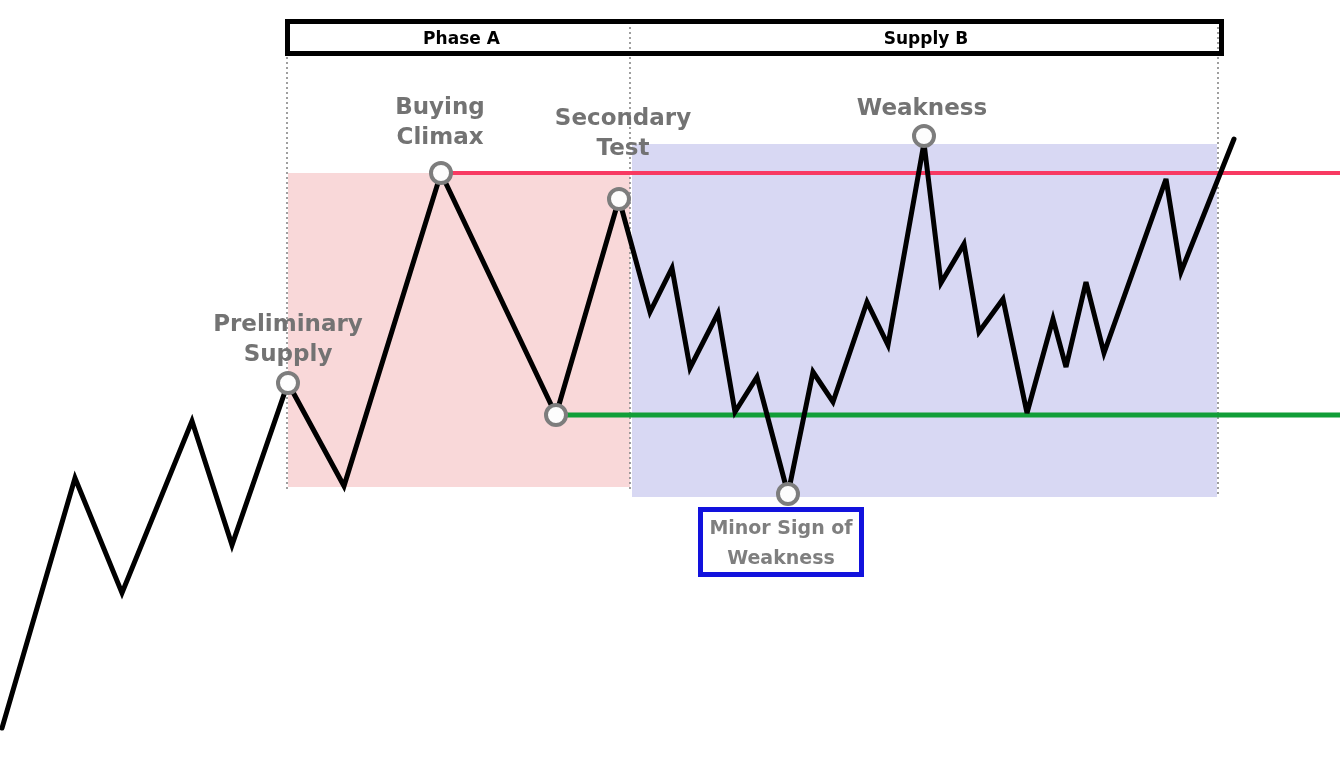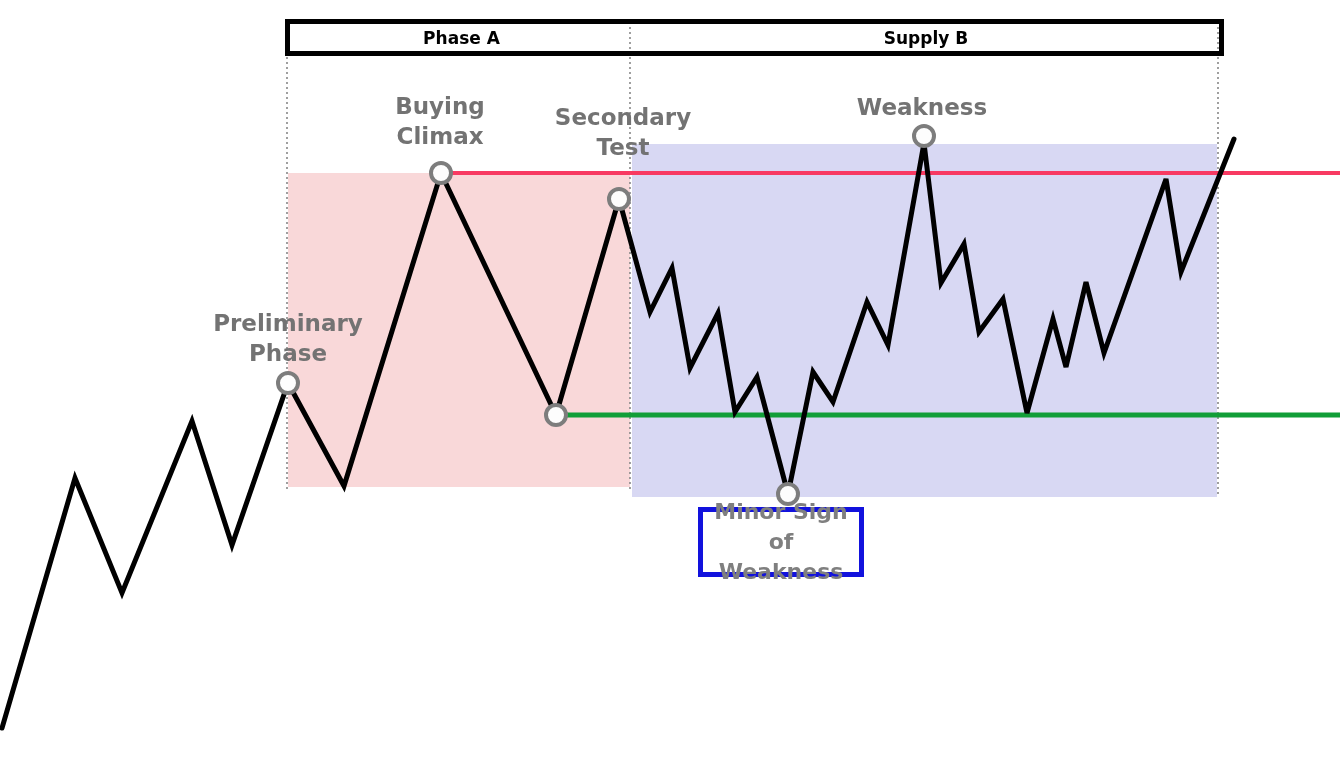--- a/index.html
+++ b/index.html
@@ -36,21 +36,21 @@
   .anno.ut { left: 922px; top: 92px; }
   .anno.ar { left: 541px; top: 437px; }
 
   
   .msow-box {
     left: 698px; top: 507px; width: 166px; height: 70px;
     border: 5px solid #1212dd; box-sizing: border-box; background: #ffffff;
     display: flex; align-items: center; justify-content: center;
   }
   .msow-box .anno-text {
-    color: #7f7f7f; font-weight: bold; font-size: 22px; line-height: 30px;
+    color: #7f7f7f; font-weight: bold; font-size: 19px; line-height: 30px;
     text-align: center; white-space: pre-line;
   }
 </style>
 </head>
 <body>
 
 <div id="stage">
 
   <svg id="chart-svg" width="1340" height="778" viewBox="0 0 1340 778">
       <rect x="288" y="173" width="342" height="314" fill="#f9d8d9"></rect>
@@ -72,21 +72,21 @@
   <div class="overlay phase-box">
     <div class="phase-cell a">
       <span>Phase A</span>
     </div>
     <div class="phase-cell b">
       <span>Supply B</span>
     </div>
   </div>
 
   <div class="overlay anno ps">Preliminary
-Phase</div>
+Supply</div>
 
   <div class="overlay anno bc">Buying
 Climax</div>
 
   <div class="overlay anno st">Secondary
 Test</div>
 
   <div class="overlay anno ut">Weakness</div>
 
 

